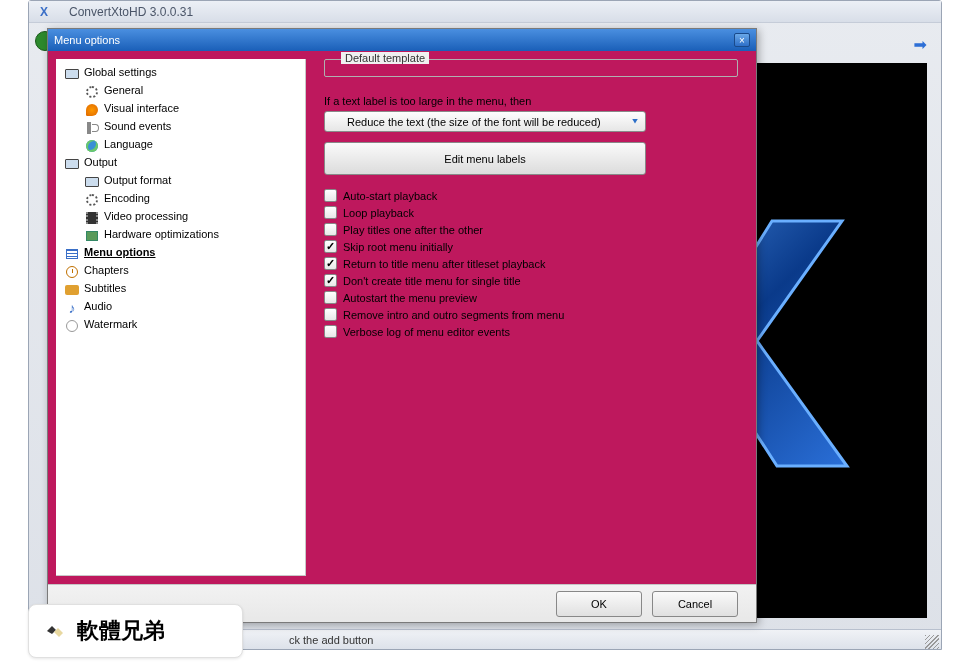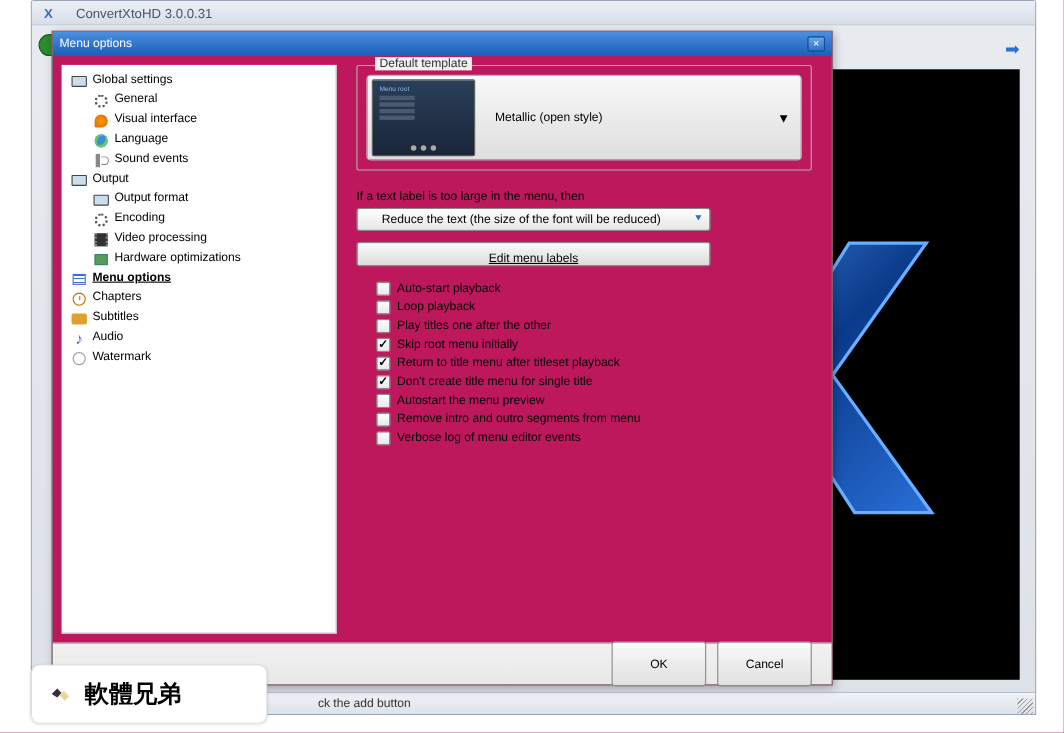--- a/index.html
+++ b/index.html
@@ -17,21 +17,21 @@
 .outer-statusbar { position: absolute; left: 0; bottom: 0; right: 0; height: 20px; background: linear-gradient(#f0f2f6, #dde2ea); border-top: 1px solid #b8c0ce; display: flex; align-items: center; }
 .outer-statustext { position: absolute; left: 260px; bottom: 3px; color: #333; font-size: 11px; }
 .outer-resize { position: absolute; right: 2px; bottom: 0; width: 14px; height: 14px; background: repeating-linear-gradient(135deg, #999 0 1px, transparent 1px 3px); }
 
 .dialog { position: absolute; left: 47px; top: 28px; width: 710px; height: 595px; background: #be185d; border: 1px solid #7a7a7a; box-shadow: 2px 2px 8px rgba(0,0,0,0.3); }
 .dialog-titlebar { height: 22px; background: linear-gradient(#4a8fe0, #1a5fb8); display: flex; align-items: center; justify-content: space-between; padding: 0 6px; }
 .dialog-titlebar .title { color: #fff; font-size: 11px; }
 .dialog-close { width: 16px; height: 14px; background: linear-gradient(#6aa8e8, #2d6fc8); border: 1px solid #1a4a8a; border-radius: 2px; display: flex; align-items: center; justify-content: center; color: #fff; font-size: 10px; cursor: pointer; }
 .dialog-body { display: flex; height: calc(100% - 22px - 38px); }
 .dialog-footer { height: 38px; border-top: 1px solid #c5c5c5; display: flex; align-items: center; justify-content: flex-end; padding: 0 18px; gap: 10px; background: linear-gradient(#f2f2f2, #e8e8e8); }
-.dlg-btn { width: 86px; height: 41px; background: linear-gradient(#fafafa, #e0e0e0); border: 1px solid #888; border-radius: 3px; font-size: 11px; cursor: pointer; display: flex; align-items: center; justify-content: center; }
+.dlg-btn { width: 86px; height: 26px; background: linear-gradient(#fafafa, #e0e0e0); border: 1px solid #888; border-radius: 3px; font-size: 11px; cursor: pointer; display: flex; align-items: center; justify-content: center; }
 
 .tree-pane { width: 250px; background: #fff; border-right: 1px solid #c8c8c8; border-bottom: 1px solid #c8c8c8; padding: 6px 4px; margin: 8px 0 8px 8px; overflow: auto; }
 .tree-item { display: flex; align-items: flex-start; padding: 1px 4px; cursor: pointer; white-space: nowrap; }
 .tree-item.level-0 { padding-left: 4px; }
 .tree-item.level-1 { padding-left: 24px; }
 .tree-item .ticon { width: 16px; height: 16px; margin-right: 4px; display: inline-flex; align-items: center; justify-content: center; font-size: 12px; flex-shrink: 0; }
 .tree-item .label { color: #000; font-size: 11px; }
 .tree-item.selected .label { font-weight: bold; text-decoration: underline; }
 
 .content-pane { flex: 1; padding: 8px 18px; overflow: auto; }
@@ -43,22 +43,22 @@
 .thumb-line { height: 4px; width: 32px; background: #4a5a6f; }
 .thumb-dots { position: absolute; bottom: 4px; left: 50%; transform: translateX(-50%); display: flex; gap: 4px; }
 .thumb-dots span { width: 5px; height: 5px; background: #aaa; border-radius: 50%; display: inline-block; }
 .template-name { flex: 1; font-size: 11px; }
 .template-arrow { font-size: 14px; padding-right: 8px; cursor: pointer; }
 
 .form-label { font-size: 11px; color: #000; margin-bottom: 4px; display: block; }
 .select-box { width: 322px; height: 21px; background: linear-gradient(#fefefe, #e6e6e6); border: 1px solid #8a8a8a; border-radius: 3px; display: flex; align-items: center; padding: 0 6px; justify-content: space-between; cursor: pointer; margin-bottom: 10px; }
 .select-box .sel-text { font-size: 11px; margin-left: 16px; }
 .select-arrow { font-size: 10px; color: #2d6fc8; }
-.wide-btn { width: 322px; height: 22px; background: linear-gradient(#fafafa, #dcdcdc); border: 1px solid #888; border-radius: 3px; font-size: 11px; cursor: pointer; display: flex; align-items: flex-end; justify-content: center; margin-bottom: 14px; text-decoration: underline; }
-.check-row { display: flex; gap: 6px; margin-bottom: 4px; margin-left: 18px; }
+.wide-btn { width: 322px; height: 33px; background: linear-gradient(#fafafa, #dcdcdc); border: 1px solid #888; border-radius: 3px; font-size: 11px; cursor: pointer; display: flex; align-items: center; justify-content: center; margin-bottom: 14px; }
+.check-row { display: flex; align-items: center; gap: 6px; margin-bottom: 4px; }
 .chk { width: 13px; height: 13px; background: linear-gradient(#fff, #e8e8e8); border: 1px solid #888; border-radius: 2px; display: inline-flex; align-items: center; justify-content: center; font-size: 10px; cursor: pointer; }
 .chk.checked::after { content: "✓"; color: #000; font-weight: bold; font-size: 11px; line-height: 1; }
 .chk-label { font-size: 11px; cursor: pointer; }
 
 .watermark { position: absolute; left: 28px; bottom: 8px; width: 215px; height: 54px; background: #fff; border: 1px solid #e0e0e0; border-radius: 8px; display: flex; align-items: center; padding: 0 14px; gap: 10px; box-shadow: 0 1px 3px rgba(0,0,0,0.1); z-index: 50; }
 .watermark .wm-icon { width: 24px; height: 24px; }
 .watermark .wm-text { font-size: 22px; font-weight: bold; color: #000000; }
 
 .ic-monitor { width:14px; height:10px; border:1px solid #444; border-radius:1px; position:relative; background:#cde; }
 .ic-gear { width:12px; height:12px; border:2px dotted #555; border-radius:50%; }
@@ -132,29 +132,29 @@
           <span class="label">General</span>
         </div>
         <div class="tree-item level-1">
           <span class="ticon">
             <div class="ic-palette"></div>
           </span>
           <span class="label">Visual interface</span>
         </div>
         <div class="tree-item level-1">
           <span class="ticon">
+            <div class="ic-speaker"></div>
+          </span>
+          <span class="label">Sound events</span>
+        </div>
+        <div class="tree-item level-1">
+          <span class="ticon">
             <div class="ic-globe"></div>
           </span>
           <span class="label">Language</span>
-        </div>
-        <div class="tree-item level-1">
-          <span class="ticon">
-            <div class="ic-speaker"></div>
-          </span>
-          <span class="label">Sound events</span>
         </div>
         <div class="tree-item level-0">
           <span class="ticon">
             <div class="ic-monitor"></div>
           </span>
           <span class="label">Output</span>
         </div>
         <div class="tree-item level-1">
           <span class="ticon">
             <div class="ic-monitor"></div>
@@ -206,36 +206,20 @@
         <div class="tree-item level-0">
           <span class="ticon">
             <div class="ic-water"></div>
           </span>
           <span class="label">Watermark</span>
         </div>
       </div>
     <div class="content-pane">
       <div class="fieldset">
         <span class="fieldset-legend">Default template</span>
-        <div class="template-row">
-          <div class="template-thumb">
-            <div class="thumb-title">Menu root</div>
-            <div class="thumb-line"></div>
-            <div class="thumb-line"></div>
-            <div class="thumb-line"></div>
-            <div class="thumb-line"></div>
-            <div class="thumb-dots">
-                <span></span>
-                <span></span>
-                <span></span>
-              </div>
-          </div>
-          <span class="template-name">Metallic (open style)</span>
-          <span class="template-arrow">▾</span>
-        </div>
       </div>
       <span class="form-label">If a text label is too large in the menu, then</span>
       <div class="select-box">
         <span class="sel-text">Reduce the text (the size of the font will be reduced)</span>
         <span class="select-arrow">⯆</span>
       </div>
       <div class="wide-btn">
           <span>Edit menu labels</span>
         </div>
       <div id="checks">

